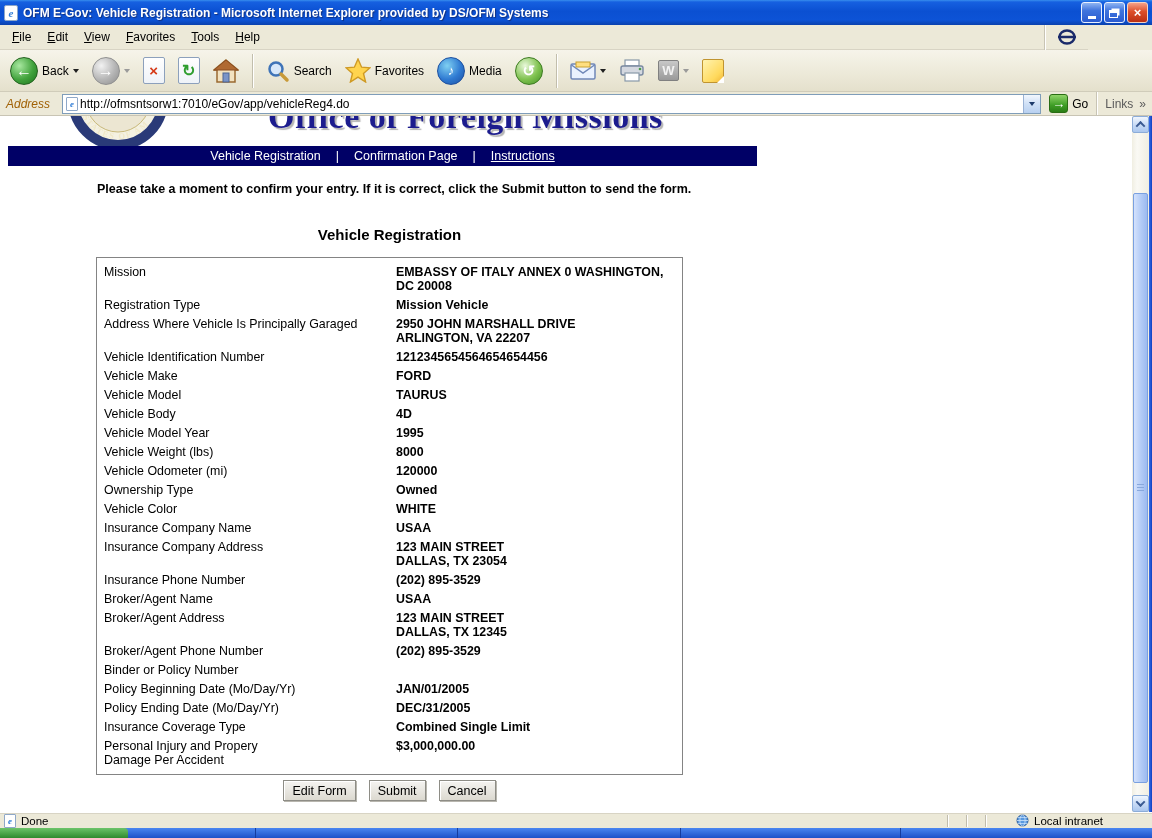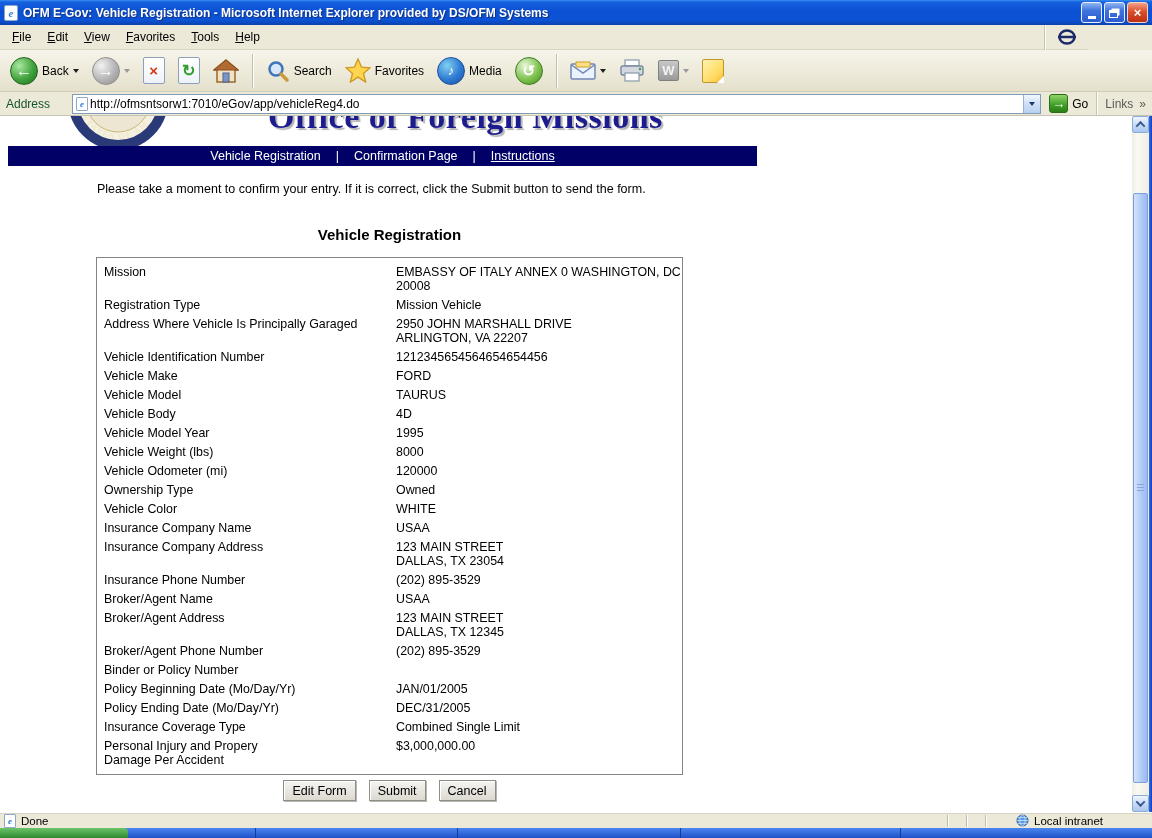--- a/index.html
+++ b/index.html
@@ -72,21 +72,21 @@
     border-left:7px solid transparent; border-bottom:7px solid #fff; }
   .word-ico { width:21px; height:21px; background:linear-gradient(180deg,#c8c8c8,#9a9a9a); border:1px solid #808080;
     color:#f2f2f2; display:flex; align-items:center; justify-content:center; font-weight:bold; font-size:13px; border-radius:2px; }
 
   
   .addressbar {
     position:absolute; top:92px; left:0; width:1152px; height:24px;
     background:#ece9d8; border-bottom:1px solid #c8c4b4;
     display:flex; align-items:center; padding:0 6px; font-size:12px;
   }
-  .addr-label { color:#14532d; margin-right:22px; }
+  .addr-label { color:#a16207; margin-right:12px;font-style:italic; }
   .addr-field { flex:1; height:20px; background:#fff; border:1px solid #7f9db9; display:flex; align-items:center; padding-left:3px; }
   .addr-field input { border:none; outline:none; flex:1; font:12px "Liberation Sans", sans-serif; padding:0 2px; }
   .combo-btn { width:17px; height:18px; background:linear-gradient(180deg,#f2f7fe,#cfe0f6 50%,#b8d0f0);
     border-left:1px solid #9ab2d4; display:flex; align-items:center; justify-content:center; }
   .combo-btn .drop-tri { border-top-color:#1c3a6a; }
   .go-btn { display:flex; align-items:center; gap:4px; margin:0 8px 0 8px; }
   .go-ico { width:19px; height:19px; border-radius:3px; background:linear-gradient(180deg,#8fd468,#3f9e26 60%,#2a7d16);
     border:1px solid #2a6d14; color:#fff; font-weight:bold; font-size:13px; display:flex; align-items:center; justify-content:center; }
   .links-zone { display:flex; align-items:center; gap:6px; color:#5a5a5a; border-left:1px solid #c8c4b4; box-shadow:inset 1px 0 0 #fff; padding-left:8px; height:100%; }
 
@@ -113,29 +113,29 @@
   .seal { position:absolute; left:68px; top:-66px; }
   .site-title { position:absolute; left:268px; top:-18px; margin:0;
     font:bold 34px "Liberation Serif", serif; color:#1c1c8e; letter-spacing:0.5px;
     text-shadow:2px 2px 1px #b4b4b4; white-space:nowrap; }
 
   .topnav { position:absolute; top:30px; left:8px; width:749px; height:20px; background:#000066;
     display:flex; align-items:center; justify-content:center; gap:15px; color:#fff; font-size:12.5px; }
   .topnav .navlink.underline { text-decoration:underline; }
   .topnav .pipe { color:#fff; }
 
-  .intro { position:absolute; top:66px; left:97px; font-size:12.5px; color:#000; }
+  .intro { position:absolute; top:66px; left:97px; font-size:12.5px; color:#000;font-weight:bold; }
   .page-heading { position:absolute; top:110px; left:96px; width:587px; text-align:center;
     font-size:15px; font-weight:bold; color:#000; }
 
   .reg-table { position:absolute; top:141px; left:96px; width:587px; border:1px solid #848484;
     background:#fff; padding-top:4px; padding-bottom:5px; }
   .frow { display:flex; padding:2.5px 0; font-size:12.4px; line-height:14px; align-items:flex-start; }
   .flabel { width:299px; padding-left:7px; white-space:pre-line; color:#000; }
-  .fvalue { flex:1; font-weight:normal; white-space:pre-line; color:#000; }
+  .fvalue { flex:1; font-weight:bold; white-space:pre-line; color:#000; }
 
   .btn-row { position:absolute; top:664px; left:96px; width:587px; display:flex; justify-content:center; gap:13px; }
   .form-btn {
     font:12.5px "Liberation Sans", sans-serif; color:#000; padding:3px 8px; height:21px;
     background:linear-gradient(180deg,#f5f4f1,#dcd9d0); border:1px solid #8e8d86;
     box-shadow:inset 1px 1px 0 #ffffff, 1px 1px 0 #b8b6ae;
   }
 
   
   .statusbar {

